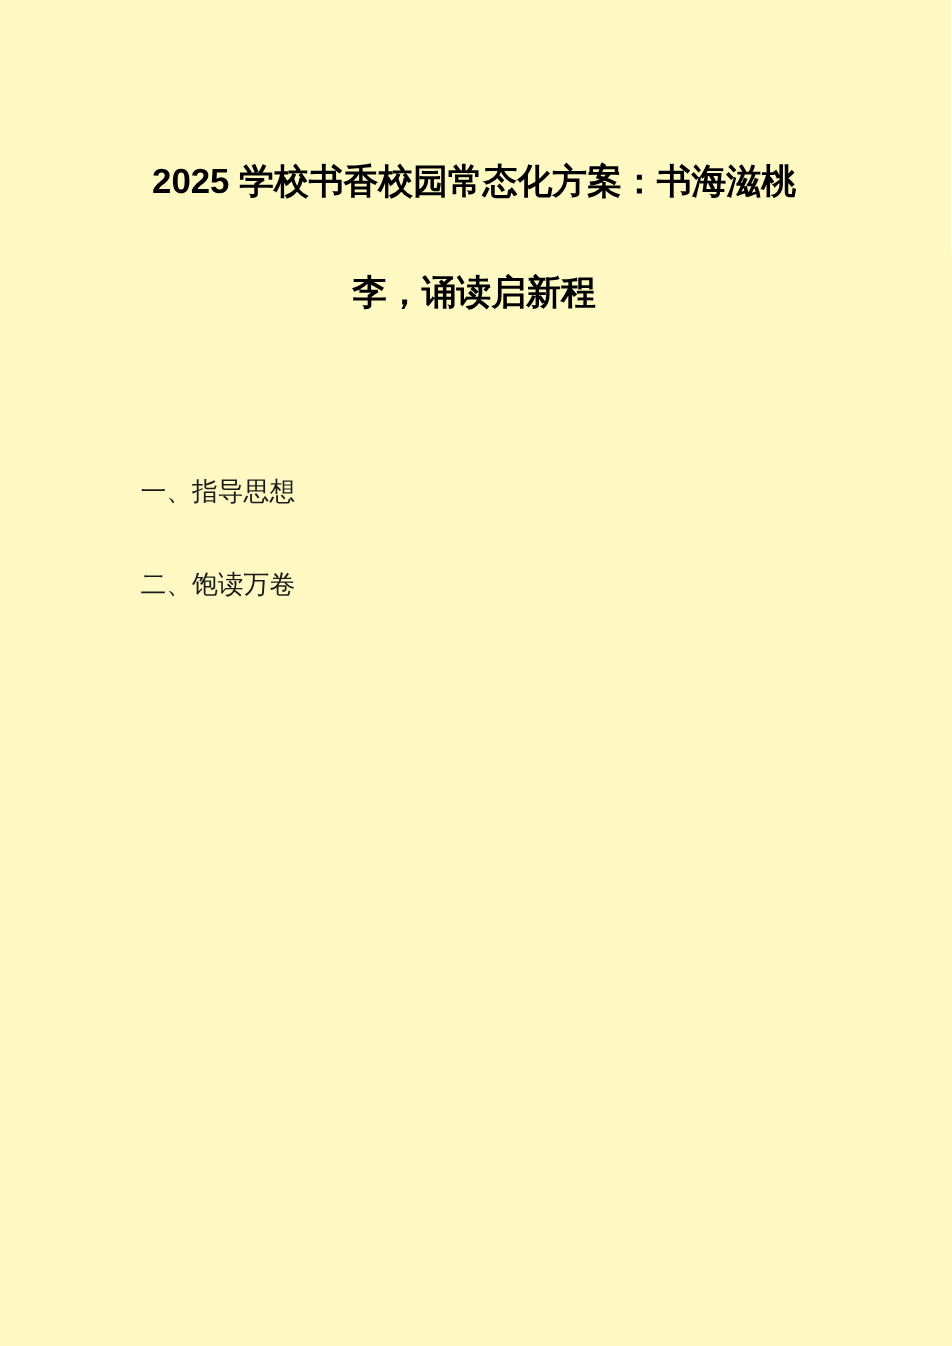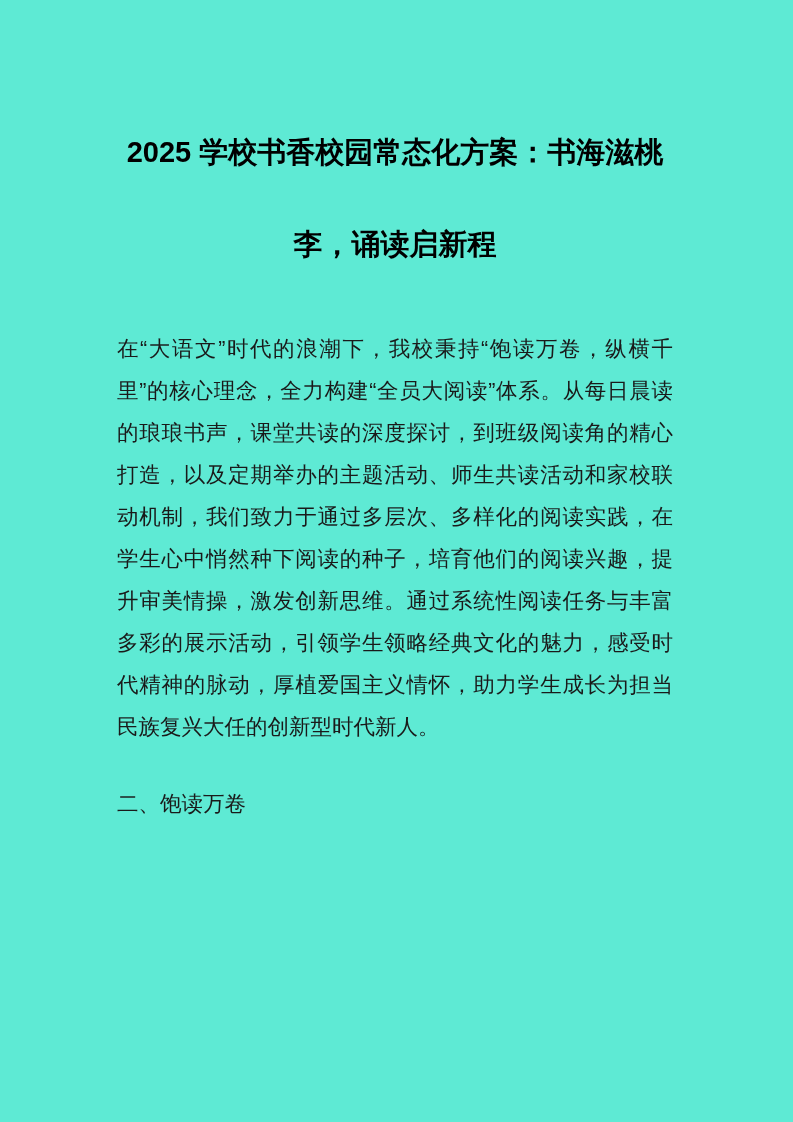--- a/index.html
+++ b/index.html
@@ -4,21 +4,21 @@
 <style>
   html, body {
     margin: 0;
     padding: 0;
     background: #ffffff;
   }
   .page {
     position: relative;
     width: 793px;
     height: 1122px;
-    background: #5eead4;
+    background: #fef9c3;
     box-sizing: border-box;
     padding: 0 120px 0 117px;
     overflow: hidden;
     font-family: "Liberation Sans", "DejaVu Sans", sans-serif;
   }
   .doc-title {
     width: 542px;
     margin: 106px auto 0;
     padding: 0;
     font-size: 29px;
@@ -47,17 +47,17 @@
     text-align: justify;
     text-justify: inter-character;
   }
 </style>
 </head>
 <body>
 
 <div class="page">
   <h1 class="doc-title">2025 学校书香校园常态化方案：书海滋桃李，诵读启新程</h1>
 
+  <h2 class="section-heading heading-first">一、指导思想</h2>
 
-  <p class="body-paragraph">在“大语文”时代的浪潮下，我校秉持“饱读万卷，纵横千里”的核心理念，全力构建“全员大阅读”体系。从每日晨读的琅琅书声，课堂共读的深度探讨，到班级阅读角的精心打造，以及定期举办的主题活动、师生共读活动和家校联动机制，我们致力于通过多层次、多样化的阅读实践，在学生心中悄然种下阅读的种子，培育他们的阅读兴趣，提升审美情操，激发创新思维。通过系统性阅读任务与丰富多彩的展示活动，引领学生领略经典文化的魅力，感受时代精神的脉动，厚植爱国主义情怀，助力学生成长为担当民族复兴大任的创新型时代新人。</p>
 
   <h2 class="section-heading heading-second">二、饱读万卷</h2>
 </div>
 
 </body></html>

